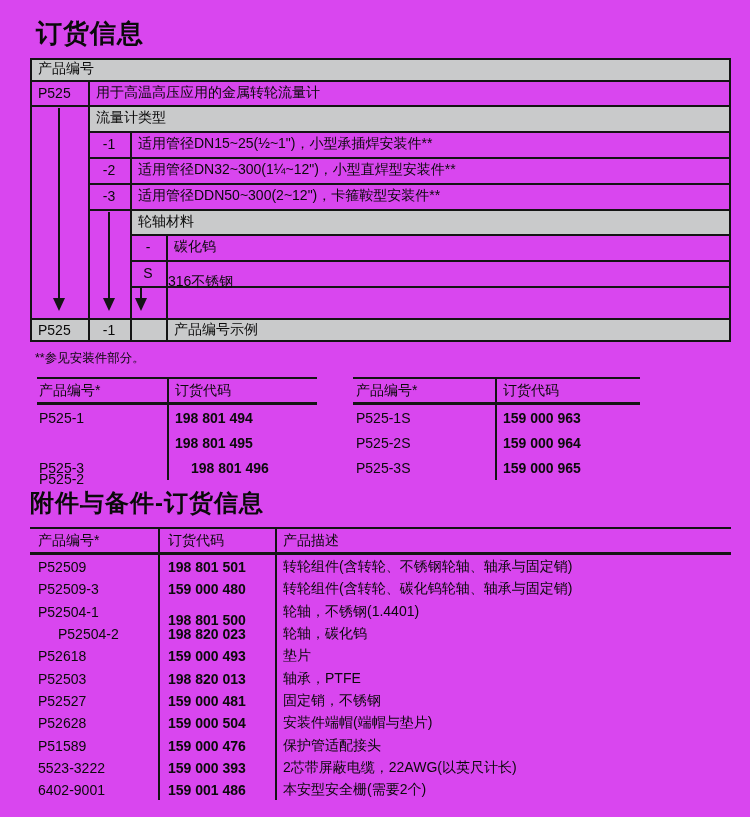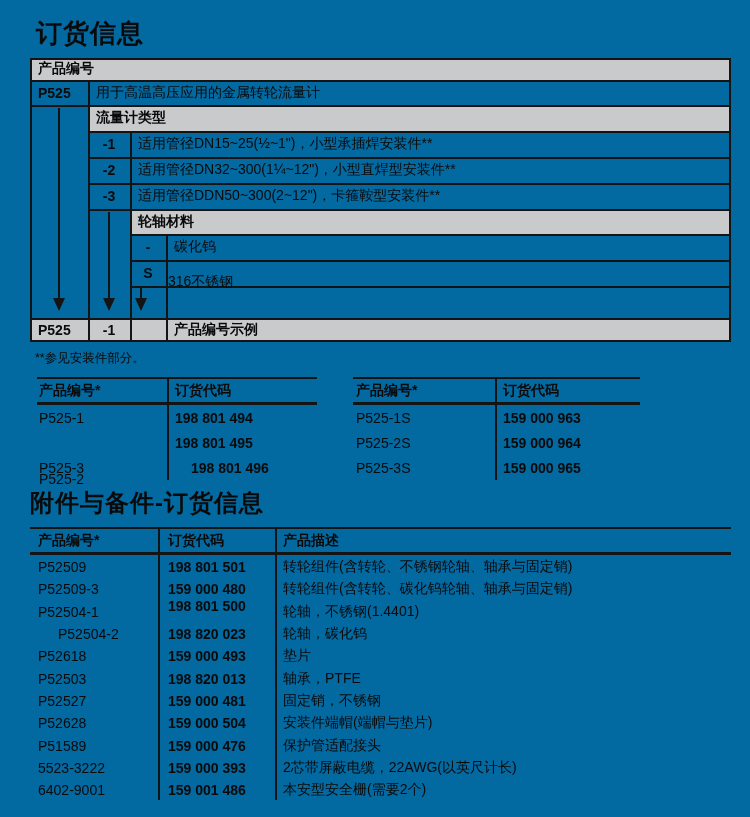--- a/index.html
+++ b/index.html
@@ -1,21 +1,21 @@
 <!DOCTYPE html>
 <html><head>
 <meta charset="utf-8">
 <style>
   html,body{margin:0;padding:0;background:#ffffff;}
-  #page{position:relative;width:750px;height:817px;background:#0369a1;
+  #page{position:relative;width:750px;height:817px;background:#d946ef;
         font-family:"Liberation Sans","DejaVu Sans",sans-serif;color:#0a0a0a;overflow:hidden;}
   .abs{position:absolute;}
   .h1{font-size:26px;font-weight:bold;letter-spacing:1px;white-space:nowrap;}
   .cell{position:absolute;display:flex;align-items:center;font-size:14px;white-space:nowrap;letter-spacing:0;}
-  .b{font-weight:bold;}
+  .b{font-weight:normal;}
   .ctr{justify-content:center;}
   .gray{position:absolute;background:#c9cacb;}
   .hl{position:absolute;background:#141414;height:2px;}
   .hl3{position:absolute;background:#141414;height:3px;}
   .vl{position:absolute;background:#141414;width:2px;}
   .stem{position:absolute;background:#141414;width:2px;}
   .head{position:absolute;width:0;height:0;border-left:6px solid transparent;
         border-right:6px solid transparent;border-top:13px solid #141414;}
   .fn{font-size:12.5px;}
   .code{font-weight:bold;}
@@ -128,21 +128,21 @@
 
     <div class="cell" style="left:8px;top:29px;height:22px;">P52509</div>
     <div class="cell code" style="left:138px;top:29px;height:22px;">198 801 501</div>
     <div class="cell" style="left:253px;top:29px;height:22px;">转轮组件(含转轮、不锈钢轮轴、轴承与固定销)</div>
 
     <div class="cell" style="left:8px;top:51px;height:22px;">P52509-3</div>
     <div class="cell code" style="left:138px;top:51px;height:22px;">159 000 480</div>
     <div class="cell" style="left:253px;top:51px;height:22px;">转轮组件(含转轮、碳化钨轮轴、轴承与固定销)</div>
 
     <div class="cell" style="left:8px;top:74px;height:22px;">P52504-1</div>
-    <div class="cell code" style="left:138px;top:68px;height:22px;">198 801 500</div>
+    <div class="cell code" style="left:138px;top:82px;height:22px;">198 801 500</div>
     <div class="cell" style="left:253px;top:74px;height:22px;">轮轴，不锈钢(1.4401)</div>
 
     <div class="cell" style="left:8px;top:96px;height:22px;margin-left:20px;">P52504-2</div>
     <div class="cell code" style="left:138px;top:96px;height:22px;">198 820 023</div>
     <div class="cell" style="left:253px;top:96px;height:22px;">轮轴，碳化钨</div>
 
     <div class="cell" style="left:8px;top:118px;height:22px;">P52618</div>
     <div class="cell code" style="left:138px;top:118px;height:22px;">159 000 493</div>
     <div class="cell" style="left:253px;top:118px;height:22px;">垫片</div>
 

